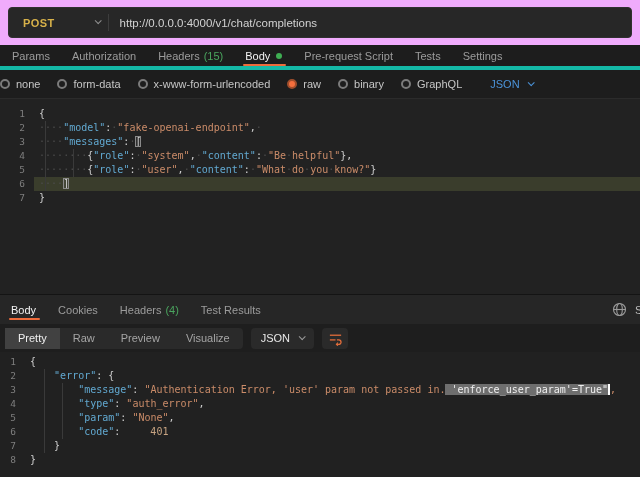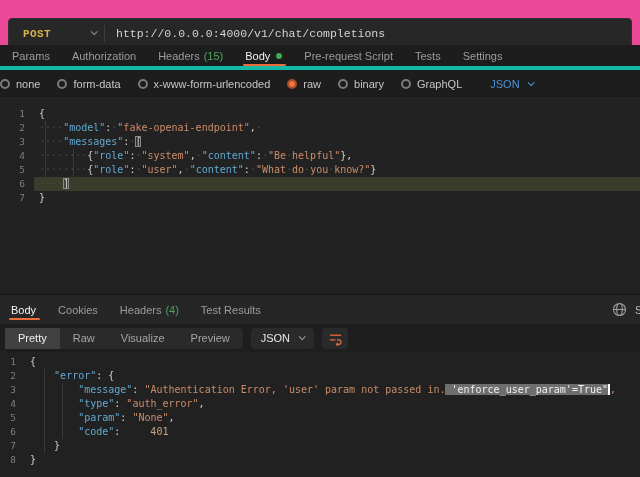--- a/index.html
+++ b/index.html
@@ -1,20 +1,20 @@
 <!DOCTYPE html>
 <html style="--accent: #ee6b3b; --method: #d7b14a; --green: #4aa45e; --blue: #4b93d9; --linehl: #3a3d2c;"><head>
 <meta charset="utf-8">
 <style>
   * { margin:0; padding:0; box-sizing:border-box; }
   html,body { width:640px; height:477px; overflow:hidden; }
   body { background:#1d1d1d; font-family:"Liberation Sans", sans-serif; color:#c8c8c8; }
 
   
-  .topbar { height:45px; padding:18px 8px 0 8px; background:#ec4899;font-family:Liberation Mono, monospace; }
+  .topbar { height:45px; padding:7px 8px 0 8px; background:#f0abfc; }
   .urlbar { height:31px; background:#272727; border:1px solid #303030; border-radius:4px;
             display:flex; align-items:center; }
   .method { padding:0 12px 0 14px; font-size:11px; font-weight:bold; letter-spacing:.4px; color:var(--method); }
   .chev { display:inline-block; width:5px; height:5px; border-right:1.5px solid currentColor;
           border-bottom:1.5px solid currentColor; transform:rotate(45deg) translateY(-1px); }
   .method-chev { color:#8f8f8f; margin:0 8px 2px 28px; }
   .vsep { width:1px; height:17px; background:#3d3d3d; margin-right:11px; }
   .url { font-size:11.5px; color:#d2d2d2; }
 
   
@@ -186,22 +186,22 @@
       </svg>
     </span>
     <span class="clip">S</span>
   </div>
 </div>
 
 <div class="resp-toolbar">
   <div class="seggroup" id="view-segments">
       <div class="seg active">Pretty</div>
       <div class="seg">Raw</div>
+      <div class="seg">Preview</div>
       <div class="seg">Visualize</div>
-      <div class="seg">Preview</div>
     </div>
   <div class="lang-dd">
     <span>JSON</span>
     <span class="chev"></span>
   </div>
   <div class="wrap-btn">
     <span style="display:flex;">
       <svg width="15" height="15" viewBox="0 0 16 16" fill="none" stroke="#e06c3a" stroke-width="1.4">
         <path d="M2 4.5h12"></path>
         <path d="M2 9.5h6"></path>

